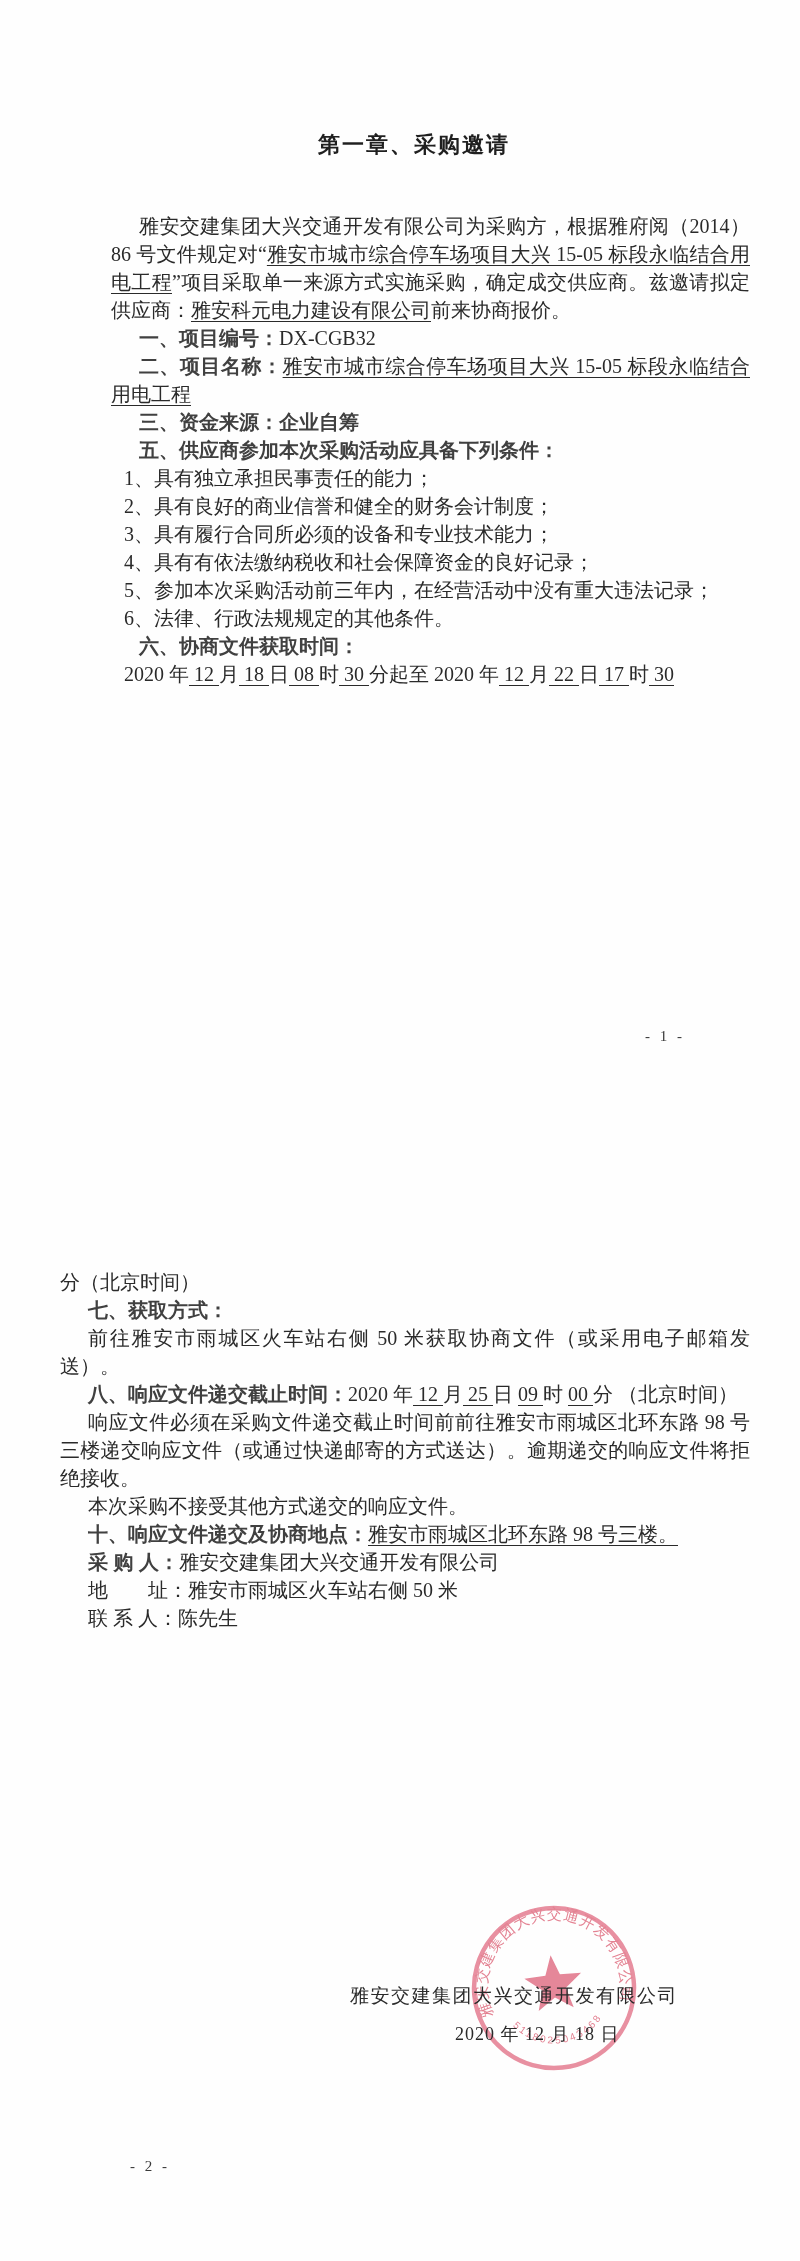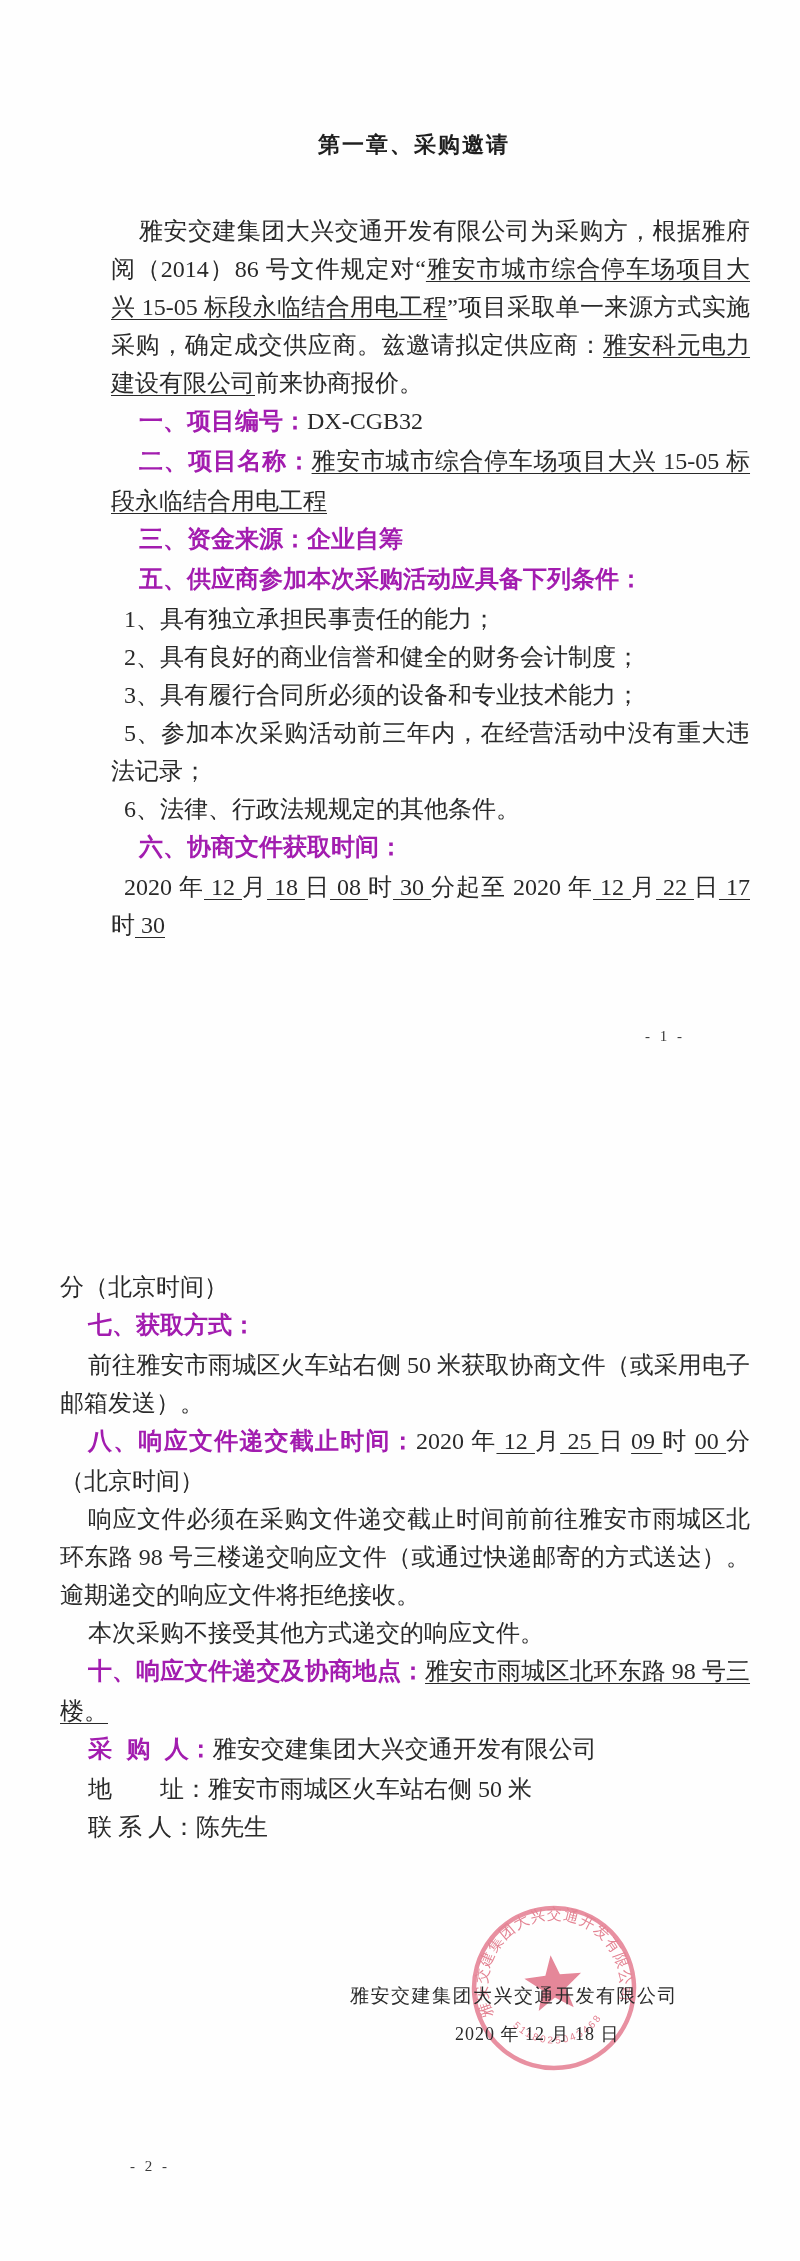--- a/index.html
+++ b/index.html
@@ -23,31 +23,31 @@
     font-size:22px;
     line-height:32px;
     letter-spacing:2px;
     color:#1f1f1f;
   }
   .content{padding:0 64px 0 97px;}
   .page-1 .content{padding-top:51px;}
   .page-2 .content{padding-top:138px;padding-left:46px;}
   .para{
     margin:0;
-    font-size:24px;
-    line-height:38px;
+    font-size:20px;
+    line-height:28px;
     text-align:justify;
     color:#2a2a2a;
   }
   .ind{text-indent:28px;}
   .ind-sm{text-indent:13px;}
   .b{
-    font-family:Liberation Mono, monospace;
+    font-family:Liberation Sans, sans-serif;
     font-weight:700;
-    color:#a21caf;
+    color:#404040;
   }
   .u{
     text-decoration:underline;
     text-underline-offset:4px;
     text-decoration-thickness:1px;
   }
   .footer{
     position:absolute;
     font-size:15px;
     letter-spacing:3px;
@@ -92,20 +92,21 @@
     <h1 class="doc-title">第一章、采购邀请</h1>
     <div class="content" id="page1-content">
         <p class="para ind"><span class="">雅安交建集团大兴交通开发有限公司为采购方，根据雅府阅（2014）86 号文件规定对“</span><span class="u">雅安市城市综合停车场项目大兴 15-05 标段永临结合用电工程</span><span class="">”项目采取单一来源方式实施采购，确定成交供应商。兹邀请拟定供应商：</span><span class="u">雅安科元电力建设有限公司</span><span class="">前来协商报价。</span></p>
         <p class="para ind"><span class="b">一、项目编号：</span><span class="">DX-CGB32</span></p>
         <p class="para ind"><span class="b">二、项目名称：</span><span class="u">雅安市城市综合停车场项目大兴 15-05 标段永临结合用电工程</span></p>
         <p class="para ind"><span class="b">三、资金来源：企业自筹</span></p>
         <p class="para ind"><span class="b">五、供应商参加本次采购活动应具备下列条件：</span></p>
         <p class="para ind-sm"><span class="">1、具有独立承担民事责任的能力；</span></p>
         <p class="para ind-sm"><span class="">2、具有良好的商业信誉和健全的财务会计制度；</span></p>
         <p class="para ind-sm"><span class="">3、具有履行合同所必须的设备和专业技术能力；</span></p>
+        <p class="para ind-sm"><span class="">4、具有有依法缴纳税收和社会保障资金的良好记录；</span></p>
         <p class="para ind-sm"><span class="">5、参加本次采购活动前三年内，在经营活动中没有重大违法记录；</span></p>
         <p class="para ind-sm"><span class="">6、法律、行政法规规定的其他条件。</span></p>
         <p class="para ind"><span class="b">六、协商文件获取时间：</span></p>
         <p class="para ind-sm"><span class="">2020 年</span><span class="u"> 12 </span><span class="">月</span><span class="u"> 18 </span><span class="">日</span><span class="u"> 08 </span><span class="">时</span><span class="u"> 30 </span><span class="">分起至 2020 年</span><span class="u"> 12 </span><span class="">月</span><span class="u"> 22 </span><span class="">日</span><span class="u"> 17 </span><span class="">时</span><span class="u"> 30</span></p>
       </div>
     <div class="footer footer-1">- 1 -</div>
   </div>
 
   <div class="page page-2">
     <div class="content" id="page2-content">

